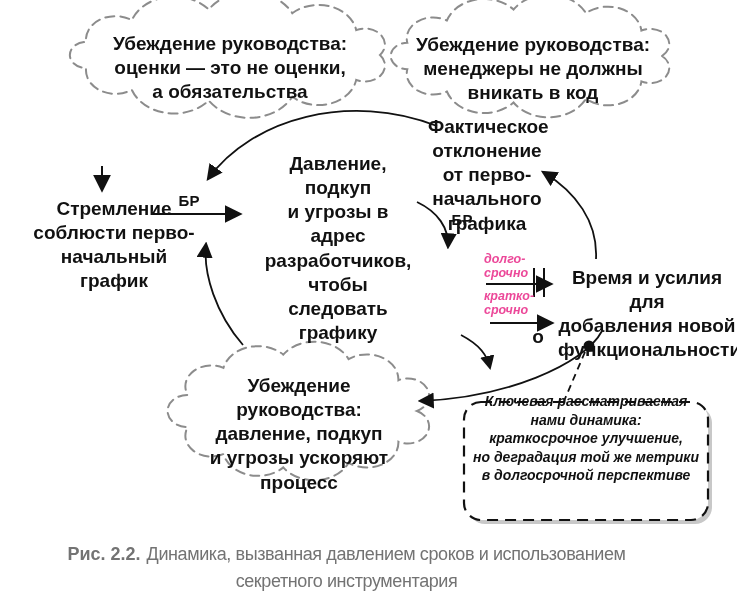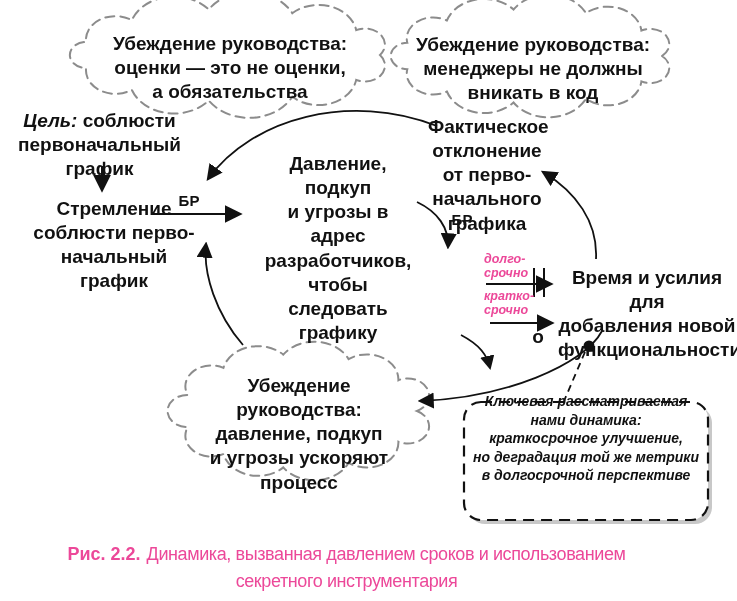--- a/index.html
+++ b/index.html
@@ -7,21 +7,21 @@
        font-family:"Liberation Sans","DejaVu Sans",sans-serif;color:#111;}
   #art{position:absolute;left:0;top:0;}
   .txt{position:absolute;white-space:pre-line;text-align:center;
        font-weight:bold;font-size:19px;line-height:1.27;color:#111;}
   .muted{color:#ec4899;font-style:italic;font-size:12.5px;text-align:left;line-height:1.12;}
   .loopmark{font-size:15px;}
   .goal-em{font-style:italic;}
   .callout-txt{font-style:italic;font-size:14px;line-height:1.33;}
   .caption{position:absolute;left:0;top:541px;width:693px;text-align:center;
            font-weight:normal;font-size:18px;line-height:1.5;letter-spacing:-0.4px;
-           white-space:pre-line;color:#ec4899;}
+           white-space:pre-line;color:#737373;}
   .caption .cap-label{font-weight:bold;letter-spacing:0;margin-right:6px;}
 </style>
 </head>
 <body>
 
 <div id="fig">
 
   <svg id="art" width="737" height="601" viewBox="0 0 737 601">
     <defs>
       <marker id="ah" viewBox="0 0 10 10" refX="8.5" refY="5" markerWidth="9" markerHeight="9" orient="auto">
@@ -56,23 +56,20 @@
   </svg>
 
   <div class="txt" style="left:90px;top:32px;width:280px;">Убеждение руководства:
 оценки — это не оценки,
 а обязательства</div>
 
   <div class="txt" style="left:403px;top:33px;width:260px;">Убеждение руководства:
 менеджеры не должны
 вникать в код</div>
 
-  <div class="txt" style="left:17px;top:109px;width:165px;"><span class="goal-em">Цель:</span><span> соблюсти
-первоначальный
-график</span></div>
 
   <div class="txt" style="left:0px;top:197px;width:166px;padding-left:31px;">Стремление
 соблюсти перво-
 начальный график</div>
 
   <div class="txt loopmark" style="left:172px;top:191px;width:34px;">БР</div>
 
   <div class="txt" style="left:258px;top:152px;width:160px;">Давление, подкуп
 и угрозы в адрес
 разработчиков,

